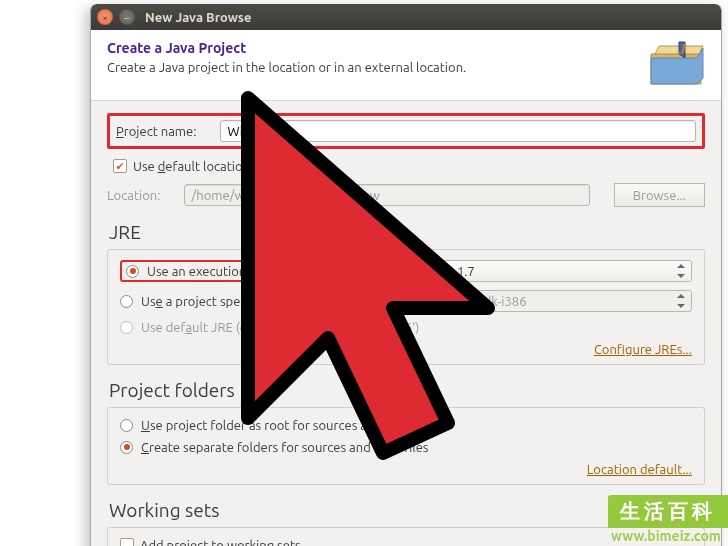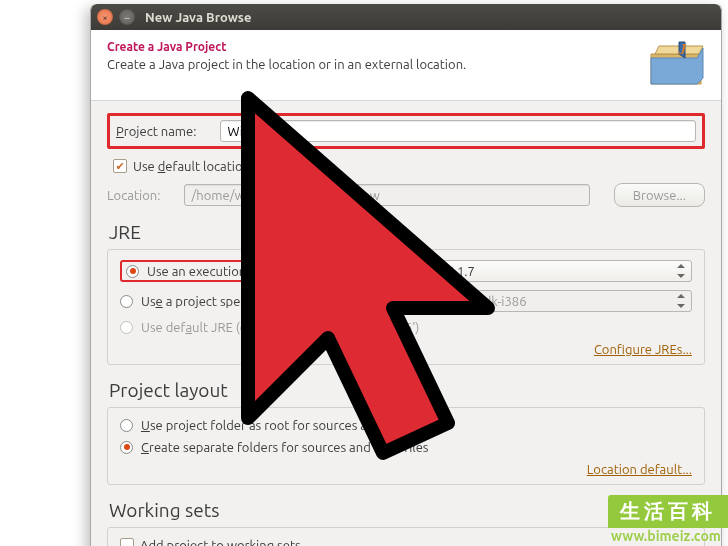--- a/index.html
+++ b/index.html
@@ -45,21 +45,21 @@
   .tb-min { background: radial-gradient(#7a7974, #5f5e59); box-shadow: inset 0 0 2px rgba(0,0,0,0.4); color:#ccc;}
   .titlebar-title { color: #dfdbd2; font-weight: bold; font-size: 13px; margin-left: 4px;}
   .header {
     background: #ffffff;
     padding: 10px 16px 14px 16px;
     border-bottom: 1px solid #d6d6d4;
     display: flex;
     justify-content: space-between;
     align-items: flex-start;
   }
-  .header h1 { font-size: 12px; font-weight: bold; color: #be185d; margin-bottom: 4px;}
+  .header h1 { font-size: 14px; font-weight: bold; color: #4c1d95; margin-bottom: 4px;}
   .header p { font-size: 13px; color: #3c3c3c; }
   .folder-icon { width: 56px; height: 46px; flex-shrink: 0; }
   .body { padding: 12px 16px 4px 16px; }
   .row { display: flex; align-items: center; gap: 24px; margin-bottom: 8px; }
   .proj-name-row {
     border: 3px solid #de2a2d;
     padding: 4px 6px;
     border-radius: 2px;
     margin-bottom: 10px;
   }
@@ -79,21 +79,21 @@
   .checkbox-row { display: flex; align-items: center; gap: 6px; margin: 2px 0 10px 6px; }
   .cb {
     width: 14px; height: 14px; border: 1px solid #a89b87;
     border-radius: 2px; background: #fff;
     display: inline-flex; align-items: center; justify-content: center;
     font-size: 11px; color: #c96a2d;
   }
   .btn {
     border: 1px solid #b9b7b1;
     background: linear-gradient(#fafaf8, #ebeae6);
-    border-radius: 8px;
+    border-radius: 0;
     padding: 4px 18px;
     font-family: inherit; font-size: 13px;
     color: #3c3c3c;
     cursor: pointer;
   }
   .btn:disabled { color: #9a9a98; }
   .fieldset {
     border: 1px solid #d2d0cc;
     border-radius: 3px;
     padding: 10px 12px 8px 12px;
@@ -243,21 +243,21 @@
           <span class="radio dis"></span>
           <span class="label disabled">Use def<span style="text-decoration:underline">a</span>ult JRE (currently 'java-7-openjdk-i386')</span>
         </div>
       </div>
 
       <div class="link-row">
         <span class="link">Configure JREs...</span>
       </div>
     </div>
 
-    <div class="fieldset-legend">Project layout</div>
+    <div class="fieldset-legend">Project folders</div>
     <div class="fieldset">
       <div class="jre-row">
         <span class="radio"></span>
         <span class="label"><span style="text-decoration:underline">U</span>se project folder as root for sources and class files</span>
       </div>
       <div class="jre-row">
         <span class="radio sel"></span>
         <span class="label"><span style="text-decoration:underline">C</span>reate separate folders for sources and class files</span>
       </div>
       <div class="link-row">

